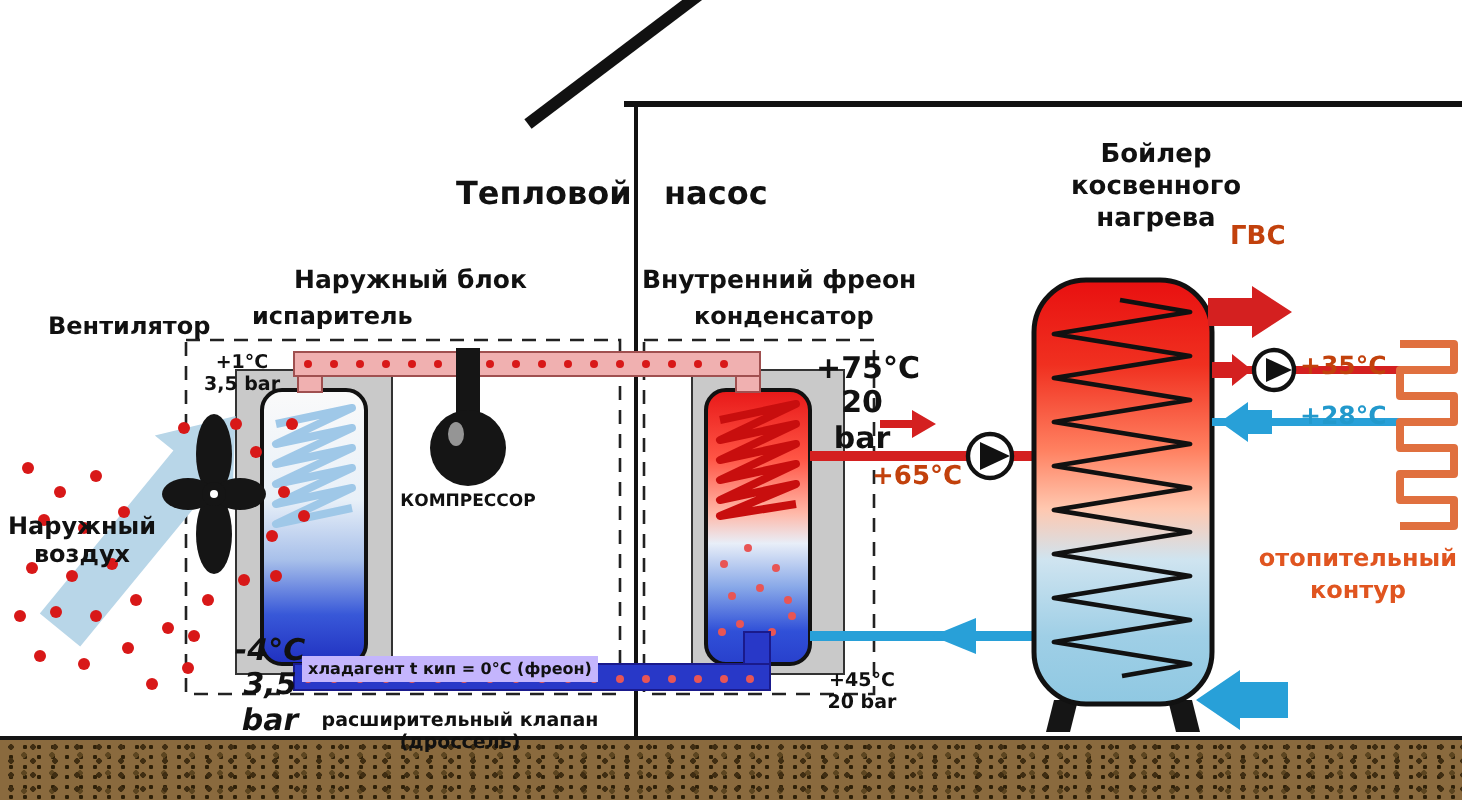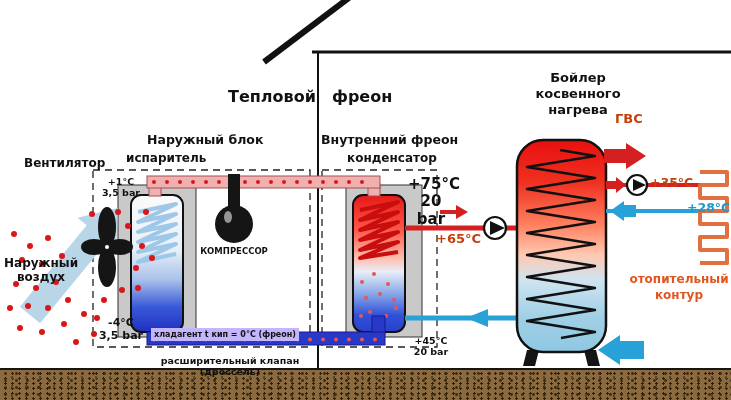--- a/index.html
+++ b/index.html
@@ -232,30 +232,30 @@
   </svg>
 
   <div class="lbl" style="left:24px;top:157px;">Вентилятор</div>
 
   <div class="lbl center" style="left:4px;top:257px;width:74px;">
     <span>Наружный</span>
     <span>воздух</span>
   </div>
 
   <div class="lbl" style="left:228px;top:88px;font-size:16px;">Тепловой</div>
-  <div class="lbl" style="left:332px;top:88px;font-size:16px;">фреон</div>
+  <div class="lbl" style="left:332px;top:88px;font-size:16px;">насос</div>
 
   <div class="lbl" style="left:147px;top:133px;font-size:12.5px;">Наружный блок</div>
   <div class="lbl" style="left:126px;top:152px;">испаритель</div>
 
   <div class="lbl center" style="left:98px;top:177px;width:46px;font-size:9.5px;">
     <span>+1°С</span>
     <span>3,5 bar</span>
   </div>
-  <div class="lbl center" style="left:98px;top:317px;width:46px;font-size:11px;">
+  <div class="lbl center" style="left:112px;top:317px;width:46px;font-size:15px;font-style:italic;">
     <span>-4°С</span>
     <span>3,5 bar</span>
   </div>
 
   <div class="lbl center" style="left:197px;top:247px;width:74px;font-size:8.5px;">КОМПРЕССОР</div>
 
   <div class="lbl center" style="left:151px;top:328px;width:148px;height:13px;font-size:8px;background:#c4b5fd;line-height:13px;">хладагент t кип = 0°С (фреон)</div>
 
   <div class="lbl center" style="left:136px;top:356px;width:188px;font-size:9.5px;font-weight:600;">расширительный клапан (дроссель)</div>
 
@@ -274,20 +274,20 @@
   <div class="lbl red" style="left:436px;top:232px;font-size:13px;">+65°С</div>
 
   <div class="lbl center" style="left:518px;top:70px;width:120px;font-size:13px;line-height:16px;">
     <span>Бойлер</span>
     <span>косвенного</span>
     <span>нагрева</span>
   </div>
 
   <div class="lbl red" style="left:615px;top:112px;font-size:13px;">ГВС</div>
   <div class="lbl red" style="left:650px;top:176px;font-size:12.5px;">+35°С</div>
-  <div class="lbl teal" style="left:650px;top:201px;font-size:12.5px;margin-left:37px;">+28°С</div>
+  <div class="lbl teal" style="left:650px;top:201px;font-size:12.5px;">+28°С</div>
 
   <div class="lbl center orange" style="left:624px;top:271px;width:110px;line-height:16px;">
     <span>отопительный</span>
     <span>контур</span>
   </div>
 
 </div>
 
 </body></html>

